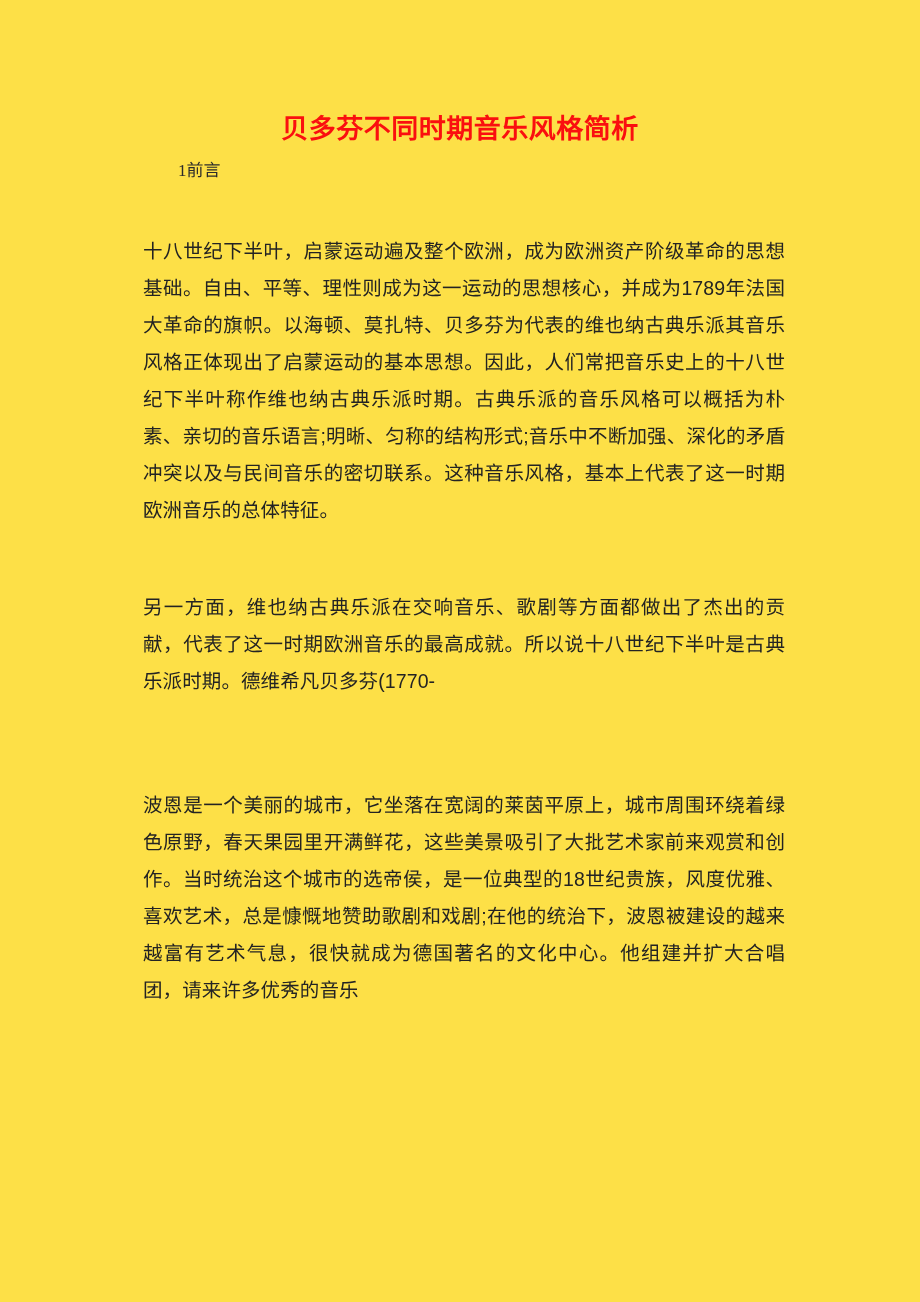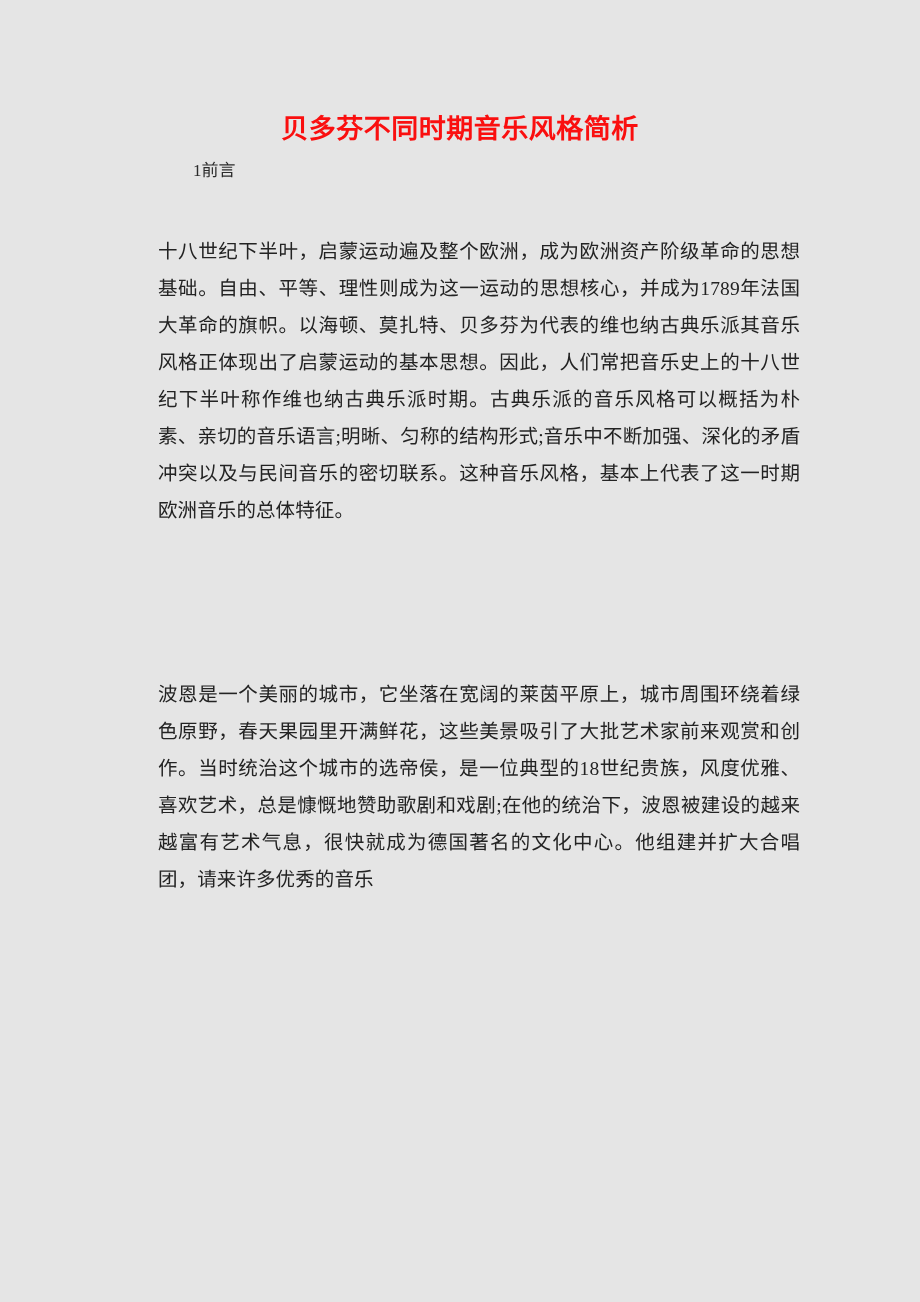--- a/index.html
+++ b/index.html
@@ -7,21 +7,21 @@
     margin: 0;
     padding: 0;
     background: #ffffff;
   }
 
   .page {
     position: relative;
     width: 920px;
     height: 1302px;
     margin: 0 auto;
-    background: #e5e5e5;
+    background: #fde047;
     overflow: hidden;
     -webkit-font-smoothing: antialiased;
   }
 
   .doc-title {
     position: absolute;
     top: 111px;
     left: 0;
     width: 920px;
     text-align: center;
@@ -30,39 +30,39 @@
     font-size: 27px;
     line-height: 36px;
     color: #fa0f0f;
     letter-spacing: 0.5px;
     white-space: nowrap;
   }
 
   .body-block {
     position: absolute;
     top: 158px;
-    left: 158px;
+    left: 143px;
     width: 642px;
   }
 
   .section-heading {
     font-family: "Liberation Serif", "DejaVu Serif", serif;
     font-size: 17px;
     line-height: 26px;
     color: #2b2b2b;
     margin: 0;
     padding: 0;
     white-space: nowrap;
   }
 
   .section-heading.indent-1 { padding-left: 35px; }
   .section-heading.indent-2 { padding-left: 102px; }
 
   .para {
-    font-family: Liberation Serif, serif;
+    font-family: Liberation Sans, sans-serif;
     font-size: 19.5px;
     line-height: 37px;
     color: #232323;
     margin: 0;
     padding: 0;
     text-align: justify;
     text-justify: inter-character;
     word-break: break-all;
     letter-spacing: 0.1px;
   }
@@ -86,20 +86,21 @@
   <div class="body-block">
 
     <p class="section-heading indent-1">1前言</p>
 
     <div class="gap-after-heading-1"></div>
 
     <p class="para">十八世纪下半叶，启蒙运动遍及整个欧洲，成为欧洲资产阶级革命的思想基础。自由、平等、理性则成为这一运动的思想核心，并成为1789年法国大革命的旗帜。以海顿、莫扎特、贝多芬为代表的维也纳古典乐派其音乐风格正体现出了启蒙运动的基本思想。因此，人们常把音乐史上的十八世纪下半叶称作维也纳古典乐派时期。古典乐派的音乐风格可以概括为朴素、亲切的音乐语言;明晰、匀称的结构形式;音乐中不断加强、深化的矛盾冲突以及与民间音乐的密切联系。这种音乐风格，基本上代表了这一时期欧洲音乐的总体特征。</p>
 
     <div class="gap-para-1-2"></div>
 
+    <p class="para">另一方面，维也纳古典乐派在交响音乐、歌剧等方面都做出了杰出的贡献，代表了这一时期欧洲音乐的最高成就。所以说十八世纪下半叶是古典乐派时期。德维希凡贝多芬(1770-</p>
 
 
     <div class="gap-before-heading-2"></div>
 
 
     <div class="gap-after-heading-2"></div>
 
     <p class="para clipped-tail">波恩是一个美丽的城市，它坐落在宽阔的莱茵平原上，城市周围环绕着绿色原野，春天果园里开满鲜花，这些美景吸引了大批艺术家前来观赏和创作。当时统治这个城市的选帝侯，是一位典型的18世纪贵族，风度优雅、喜欢艺术，总是慷慨地赞助歌剧和戏剧;在他的统治下，波恩被建设的越来越富有艺术气息，很快就成为德国著名的文化中心。他组建并扩大合唱团，请来许多优秀的音乐</p>
 
   </div>

